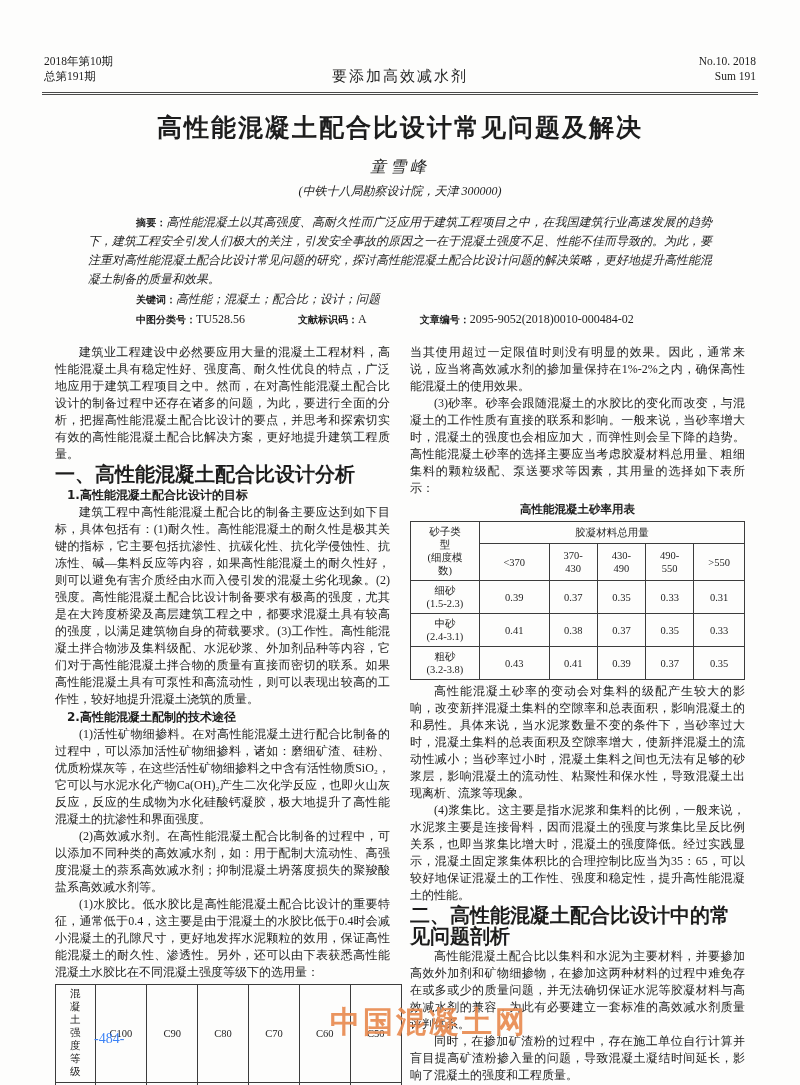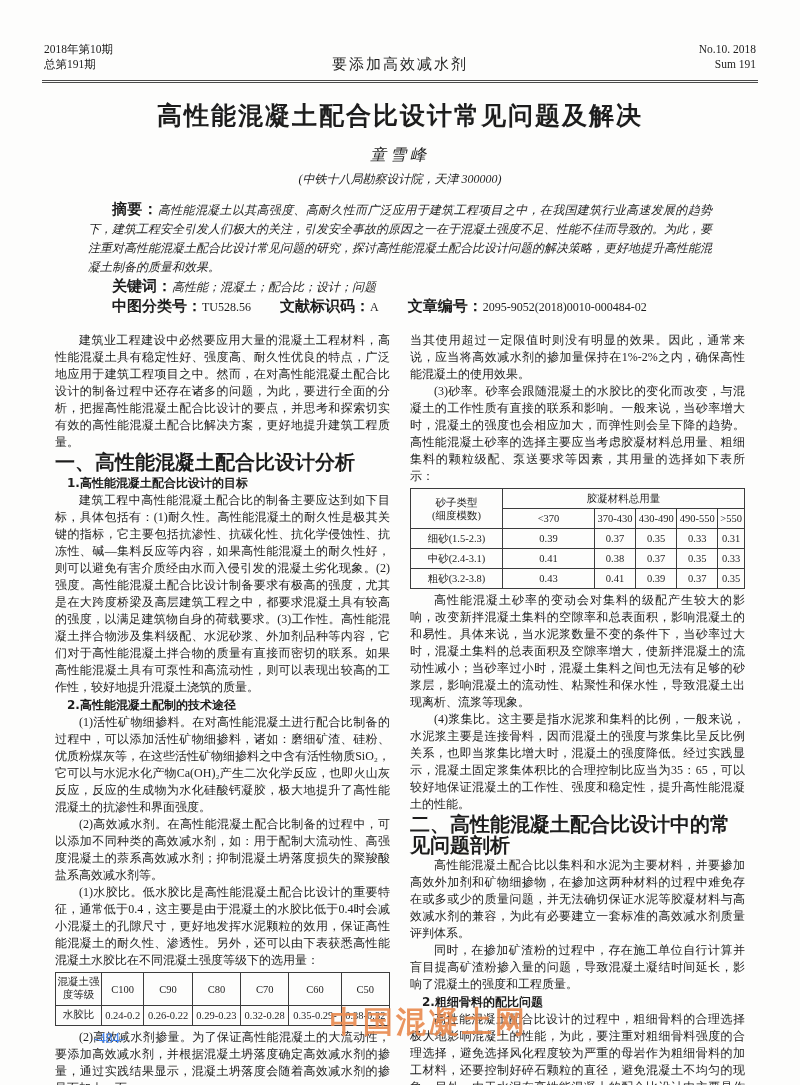--- a/index.html
+++ b/index.html
@@ -5,57 +5,57 @@
   * { margin:0; padding:0; box-sizing:border-box; }
   html,body { background:#e9e9e9; }
   .page {
     position:relative; width:800px; height:1085px; margin:0 auto;
     background:#fdfdfc; color:#1d1d1d; overflow:hidden;
     font-family:"Liberation Serif", serif;
   }
   
   .jheader {
     display:flex; justify-content:space-between; align-items:flex-end;
-    padding:42px 44px 6px 44px; font-size:11.5px; line-height:15px;
+    padding:54px 44px 6px 44px; font-size:11.5px; line-height:15px;
   }
   .jheader .side { width:150px; }
   .jheader .side.right { text-align:right; }
   .jheader .jtitle { font-size:15px; letter-spacing:2px; align-self:center; padding-top:14px; }
   .header-rule { margin:2px 42px 0 42px; height:3px;
     border-top:1px solid #4a4a4a; border-bottom:1px solid #4a4a4a; }
   
   .art-title {
     margin-top:16px; text-align:center; font-size:25px; font-weight:700;
     letter-spacing:2px; font-family:"DejaVu Sans", sans-serif;
   }
   .art-author { margin-top:13px; text-align:center; font-size:16px; font-style:italic; letter-spacing:4px; }
   .art-affil  { margin-top:5px;  text-align:center; font-size:12px; font-style:italic; }
   
   .meta-block { margin:13px 88px 0 88px; font-size:12px; line-height:19px; }
-  .meta-block .lbl { font-weight:700; font-family:Liberation Mono, monospace; font-style:normal; font-size:15px; }
+  .meta-block .lbl { font-weight:700; font-family:Liberation Sans, sans-serif; font-style:normal; font-size:10px;margin-left:24px; }
   .abstract-p { text-indent:2em; text-align:justify; font-style:italic; }
   .kw-line, .clc-line { text-indent:2em; margin-top:1px; }
   .kw-line .val { font-style:italic; }
   .clc-line .pair { margin-right:26px; }
   
   .columns { display:flex; gap:20px; padding:0 55px; margin-top:15px; }
   .col { width:335px; font-size:12px; line-height:17px; text-align:justify; }
   .col p { text-indent:2em; }
   .h-sec {
     font-size:20px; font-weight:700; font-family:"DejaVu Sans", sans-serif;
     text-align:left; line-height:21px; margin:1px 0;
   }
   .h-sub {
     font-weight:700; font-family:"DejaVu Sans", sans-serif; font-size:12px;
     text-indent:1em; line-height:18px;
   }
   
   table { border-collapse:collapse; width:100%; margin:3px 0;
           font-size:10.5px; line-height:13px; }
-  td { border:1px solid #3c3c3c; text-align:center; padding:3px 1px; text-indent:0; }
+  td { border:1px solid #3c3c3c; text-align:center; padding:3px 14px; text-indent:0; }
   .wb-table td:first-child { width:46px;font-family:Liberation Mono, monospace; }
   .sand-title { text-align:center; font-weight:700; font-family:"DejaVu Sans", sans-serif;
                 font-size:11.5px; margin-top:4px; text-indent:0; }
   .sand-table td:first-child { width:92px; }
   
   .page-num { position:absolute; left:94px; bottom:38px; font-size:14px; color:#3b82f6; }
   .copyright {
     position:absolute; left:0; right:130px; bottom:31px; text-align:center;
     font-size:15px; color:#a3a3a3; letter-spacing:0.2px;
   }
@@ -132,20 +132,21 @@
         </table>
 
       <p>(2)高效减水剂掺量。为了保证高性能混凝土的大流动性，要添加高效减水剂，并根据混凝土坍落度确定高效减水剂的掺量，通过实践结果显示，混凝土坍落度会随着高效减水剂的掺量而加大，而</p>
 
     </div>
 
     <div class="col">
       <p style="text-indent:0;">当其使用超过一定限值时则没有明显的效果。因此，通常来说，应当将高效减水剂的掺加量保持在1%-2%之内，确保高性能混凝土的使用效果。</p>
       <p>(3)砂率。砂率会跟随混凝土的水胶比的变化而改变，与混凝土的工作性质有直接的联系和影响。一般来说，当砂率增大时，混凝土的强度也会相应加大，而弹性则会呈下降的趋势。高性能混凝土砂率的选择主要应当考虑胶凝材料总用量、粗细集料的颗粒级配、泵送要求等因素，其用量的选择如下表所示：</p>
 
+      <div class="sand-title">高性能混凝土砂率用表</div>
       <table class="sand-table">
         <tbody>
             <tr>
           <td rowspan="2"><span>砂子类型</span><br><span>(细度模数)</span></td>
           <td colspan="5">胶凝材料总用量</td>
         </tr>
         <tr>
           <td>&lt;370</td>
           <td>370-430</td>
           <td>430-490</td>

